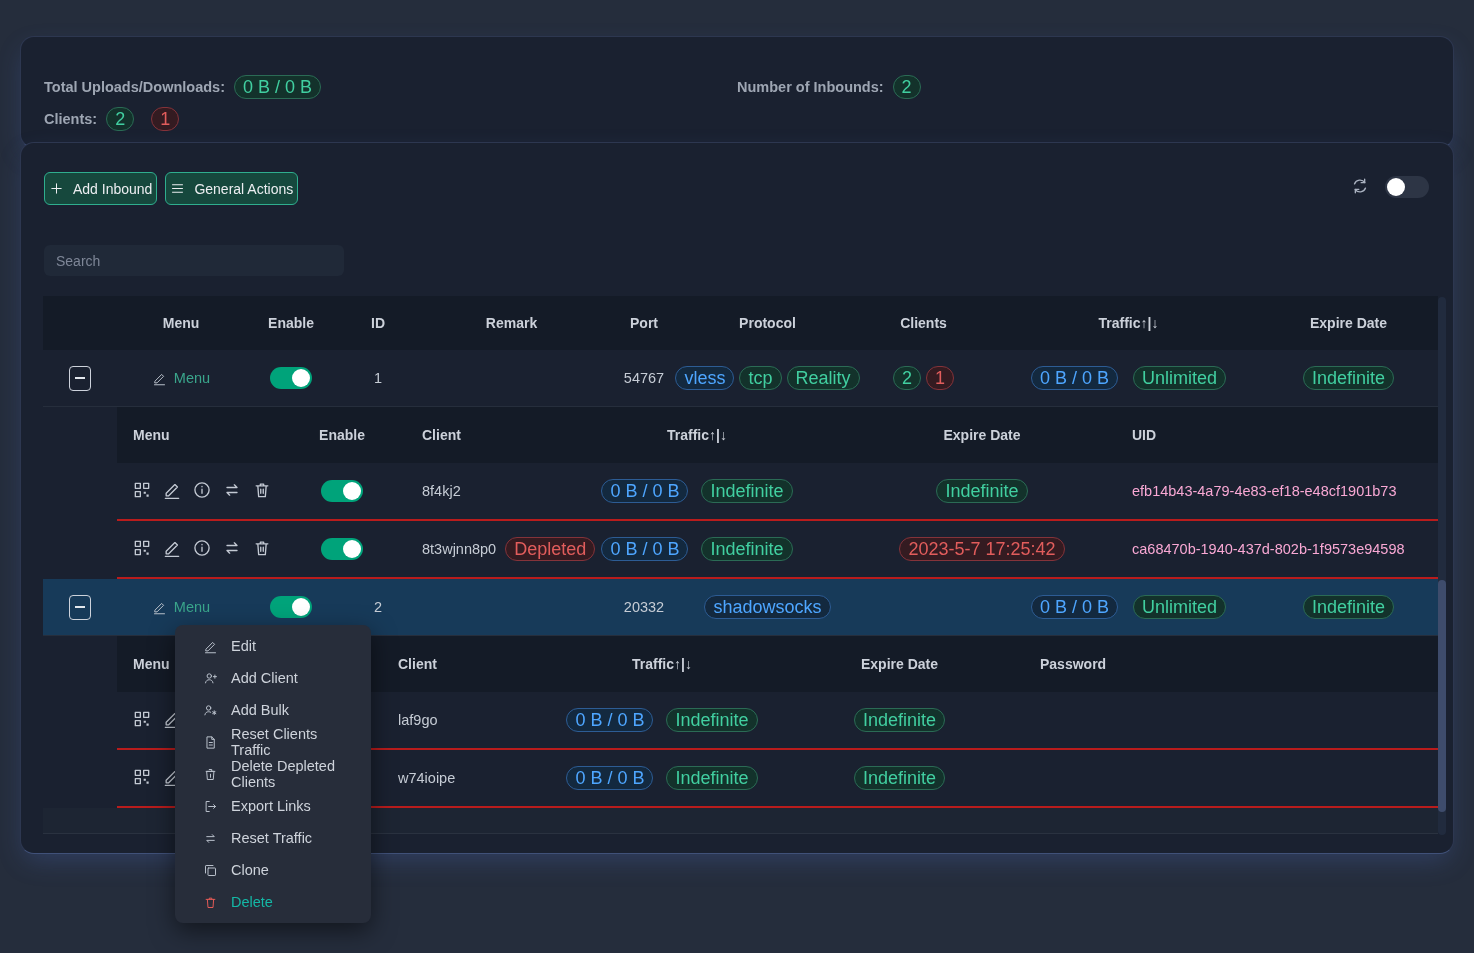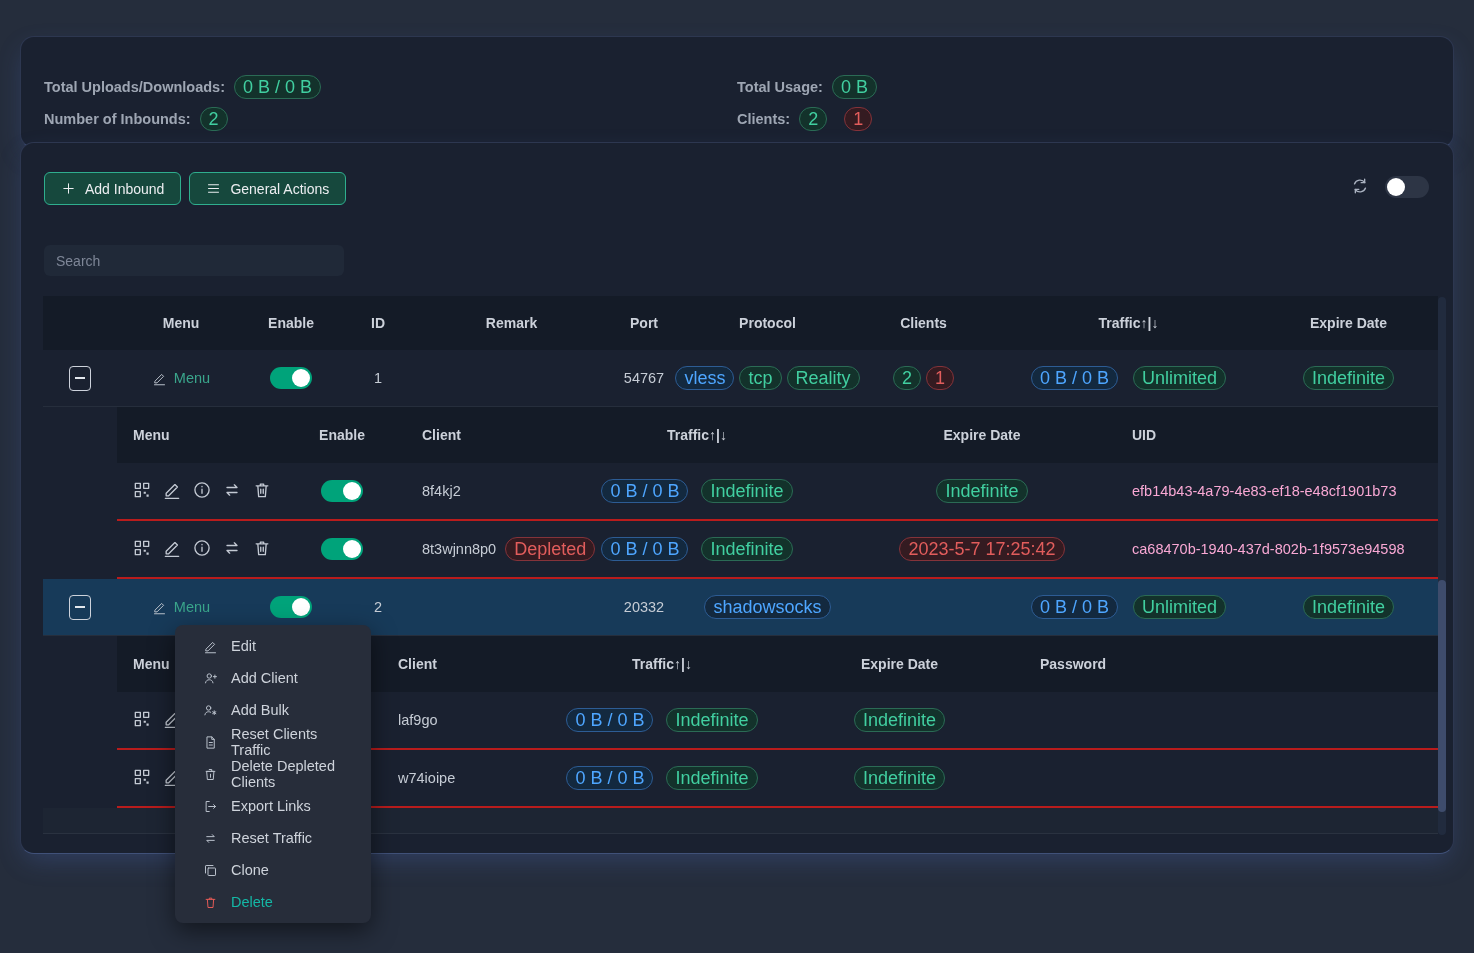--- a/index.html
+++ b/index.html
@@ -31,21 +31,21 @@
     border:1px solid; border-radius:12px;
     font-size:18px; white-space:nowrap;
   }
   .tg { color:#41cfa0; border-color:#2b6b55; background:#13322b; }
   .tb { color:#4ea6ff; border-color:#2d5c94; background:#13293f; }
   .tr { color:#e25d5c; border-color:#84333a; background:#341b21; }
   
   #main-card { left:20px; top:142px; width:1434px; height:712px; }
   .toolbar { position:absolute; left:23px; top:29px; display:flex; gap:8px; }
   .btn {
-    height:33px; padding:0 16px;
+    height:33px; padding:0 4px;
     display:inline-flex; align-items:center; gap:9px;
     background:#16483d; border:1px solid #2fae8e; border-radius:6px;
     color:#eceef1; font-size:14px; cursor:pointer;
   }
   .top-controls { position:absolute; right:24px; top:33px; display:flex; align-items:center; gap:13px; }
   .switch { position:relative; width:44px; height:22px; border-radius:11px; background:#2d3545; cursor:pointer; }
   .switch .knob { position:absolute; top:2px; left:2px; width:18px; height:18px; border-radius:50%; background:#fff; }
   .switch.on { background:#00a37a; }
   .switch.on .knob { left:auto; right:2px; }
   .sw-sm { width:42px; }
@@ -105,24 +105,20 @@
 </head>
 <body>
 
 <div class="card" id="stats-card">
   <div class="stats-grid">
     <div class="stat-row">
       <span class="stat-label">Total Uploads/Downloads:</span>
       <span class="tag tg">0 B / 0 B</span>
     </div>
     <div class="stat-row">
-      <span class="stat-label">Total Usage:</span>
-      <span class="tag tg">0 B</span>
-    </div>
-    <div class="stat-row">
       <span class="stat-label">Number of Inbounds:</span>
       <span class="tag tg">2</span>
     </div>
     <div class="stat-row">
       <span class="stat-label">Clients:</span>
       <span class="tag tg">2</span>
       <span class="tag tr" style="margin-left:8px">1</span>
     </div>
   </div>
 </div>

